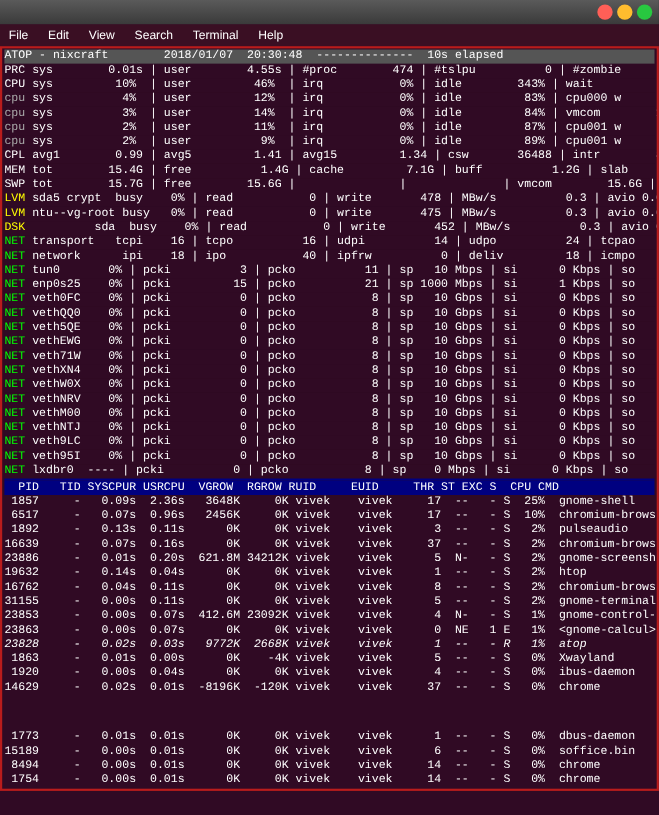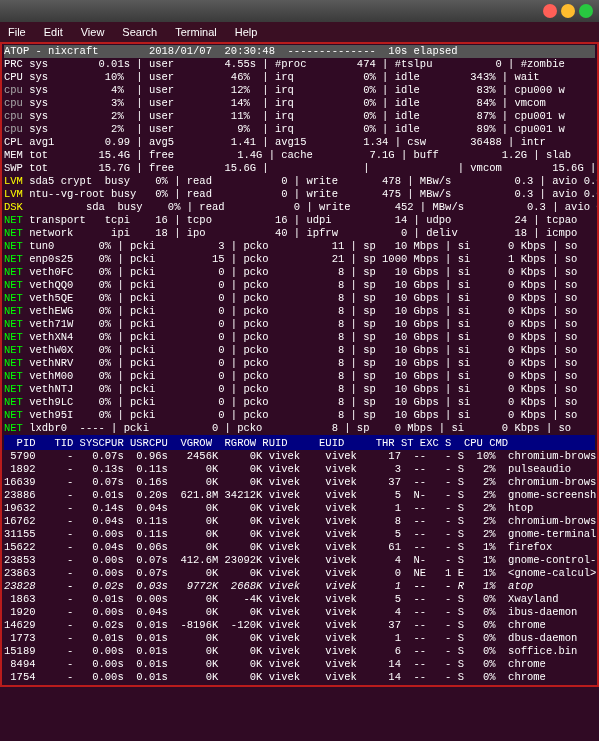--- a/index.html
+++ b/index.html
@@ -118,32 +118,32 @@
       <div style="white-space: pre; background: rgb(48, 10, 36);"><span style="color: rgb(0, 255, 0);">NET</span><span style="color: rgb(255, 255, 255);"> vethXN4    0% | pcki          0 | pcko           8 | sp   10 Gbps | si      0 Kbps | so      1 Kbps</span></div>
       <div style="white-space: pre; background: rgb(48, 10, 36);"><span style="color: rgb(0, 255, 0);">NET</span><span style="color: rgb(255, 255, 255);"> vethW0X    0% | pcki          0 | pcko           8 | sp   10 Gbps | si      0 Kbps | so      1 Kbps</span></div>
       <div style="white-space: pre; background: rgb(48, 10, 36);"><span style="color: rgb(0, 255, 0);">NET</span><span style="color: rgb(255, 255, 255);"> vethNRV    0% | pcki          0 | pcko           8 | sp   10 Gbps | si      0 Kbps | so      1 Kbps</span></div>
       <div style="white-space: pre; background: rgb(48, 10, 36);"><span style="color: rgb(0, 255, 0);">NET</span><span style="color: rgb(255, 255, 255);"> vethM00    0% | pcki          0 | pcko           8 | sp   10 Gbps | si      0 Kbps | so      1 Kbps</span></div>
       <div style="white-space: pre; background: rgb(48, 10, 36);"><span style="color: rgb(0, 255, 0);">NET</span><span style="color: rgb(255, 255, 255);"> vethNTJ    0% | pcki          0 | pcko           8 | sp   10 Gbps | si      0 Kbps | so      1 Kbps</span></div>
       <div style="white-space: pre; background: rgb(48, 10, 36);"><span style="color: rgb(0, 255, 0);">NET</span><span style="color: rgb(255, 255, 255);"> veth9LC    0% | pcki          0 | pcko           8 | sp   10 Gbps | si      0 Kbps | so      1 Kbps</span></div>
       <div style="white-space: pre; background: rgb(48, 10, 36);"><span style="color: rgb(0, 255, 0);">NET</span><span style="color: rgb(255, 255, 255);"> veth95I    0% | pcki          0 | pcko           8 | sp   10 Gbps | si      0 Kbps | so      1 Kbps</span></div>
       <div style="white-space: pre; background: rgb(48, 10, 36);"><span style="color: rgb(0, 255, 0);">NET</span><span style="color: rgb(255, 255, 255);"> lxdbr0  ---- | pcki          0 | pcko           8 | sp    0 Mbps | si      0 Kbps | so      1 Kbps</span></div>
       <div style="background: rgb(0, 0, 128); color: rgb(255, 255, 255); white-space: pre; height: 2px;"> </div>
       <div style="background: rgb(0, 0, 128); color: rgb(255, 255, 255); white-space: pre;">  PID   TID SYSCPUR USRCPU  VGROW  RGROW RUID     EUID     THR ST EXC S  CPU CMD                     1/9</div>
-      <div style="white-space: pre; color: rgb(255, 255, 255);"> 5790     -   0.07s  0.96s   2456K     0K vivek    vivek     17  --   - S  10%  chromium-brows</div>
+      <div style="white-space: pre; color: rgb(255, 255, 255);"> 1857     -   0.09s  2.36s   3648K     0K vivek    vivek     17  --   - S  25%  gnome-shell</div>
+      <div style="white-space: pre; color: rgb(255, 255, 255);"> 6517     -   0.07s  0.96s   2456K     0K vivek    vivek     17  --   - S  10%  chromium-brows</div>
       <div style="white-space: pre; color: rgb(255, 255, 255);"> 1892     -   0.13s  0.11s      0K     0K vivek    vivek      3  --   - S   2%  pulseaudio</div>
       <div style="white-space: pre; color: rgb(255, 255, 255);">16639     -   0.07s  0.16s      0K     0K vivek    vivek     37  --   - S   2%  chromium-brows</div>
       <div style="white-space: pre; color: rgb(255, 255, 255);">23886     -   0.01s  0.20s  621.8M 34212K vivek    vivek      5  N-   - S   2%  gnome-screensh</div>
       <div style="white-space: pre; color: rgb(255, 255, 255);">19632     -   0.14s  0.04s      0K     0K vivek    vivek      1  --   - S   2%  htop</div>
       <div style="white-space: pre; color: rgb(255, 255, 255);">16762     -   0.04s  0.11s      0K     0K vivek    vivek      8  --   - S   2%  chromium-brows</div>
       <div style="white-space: pre; color: rgb(255, 255, 255);">31155     -   0.00s  0.11s      0K     0K vivek    vivek      5  --   - S   2%  gnome-terminal</div>
-      <div style="white-space: pre; color: rgb(255, 255, 255);">15622     -   0.04s  0.06s      0K     0K vivek    vivek     61  --   - S   1%  firefox</div>
       <div style="white-space: pre; color: rgb(255, 255, 255);">23853     -   0.00s  0.07s  412.6M 23092K vivek    vivek      4  N-   - S   1%  gnome-control-</div>
       <div style="white-space: pre; color: rgb(255, 255, 255);">23863     -   0.00s  0.07s      0K     0K vivek    vivek      0  NE   1 E   1%  &lt;gnome-calcul&gt;</div>
       <div style="white-space: pre; color: rgb(255, 255, 255); font-style: italic;">23828     -   0.02s  0.03s   9772K  2668K vivek    vivek      1  --   - R   1%  atop</div>
       <div style="white-space: pre; color: rgb(255, 255, 255);"> 1863     -   0.01s  0.00s      0K    -4K vivek    vivek      5  --   - S   0%  Xwayland</div>
       <div style="white-space: pre; color: rgb(255, 255, 255);"> 1920     -   0.00s  0.04s      0K     0K vivek    vivek      4  --   - S   0%  ibus-daemon</div>
       <div style="white-space: pre; color: rgb(255, 255, 255);">14629     -   0.02s  0.01s  -8196K  -120K vivek    vivek     37  --   - S   0%  chrome</div>
-      <div style="white-space: pre; color: rgb(255, 255, 255);"> 1773     -   0.01s  0.01s      0K     0K vivek    vivek      1  --   - S   0%  dbus-daemon</div>
+      <div style="white-space: pre; color: rgb(255, 255, 255); margin-top: 32px;"> 1773     -   0.01s  0.01s      0K     0K vivek    vivek      1  --   - S   0%  dbus-daemon</div>
       <div style="white-space: pre; color: rgb(255, 255, 255);">15189     -   0.00s  0.01s      0K     0K vivek    vivek      6  --   - S   0%  soffice.bin</div>
       <div style="white-space: pre; color: rgb(255, 255, 255);"> 8494     -   0.00s  0.01s      0K     0K vivek    vivek     14  --   - S   0%  chrome</div>
       <div style="white-space: pre; color: rgb(255, 255, 255);"> 1754     -   0.00s  0.01s      0K     0K vivek    vivek     14  --   - S   0%  chrome</div>
     </div>
   </div>
 
 </body></html>

